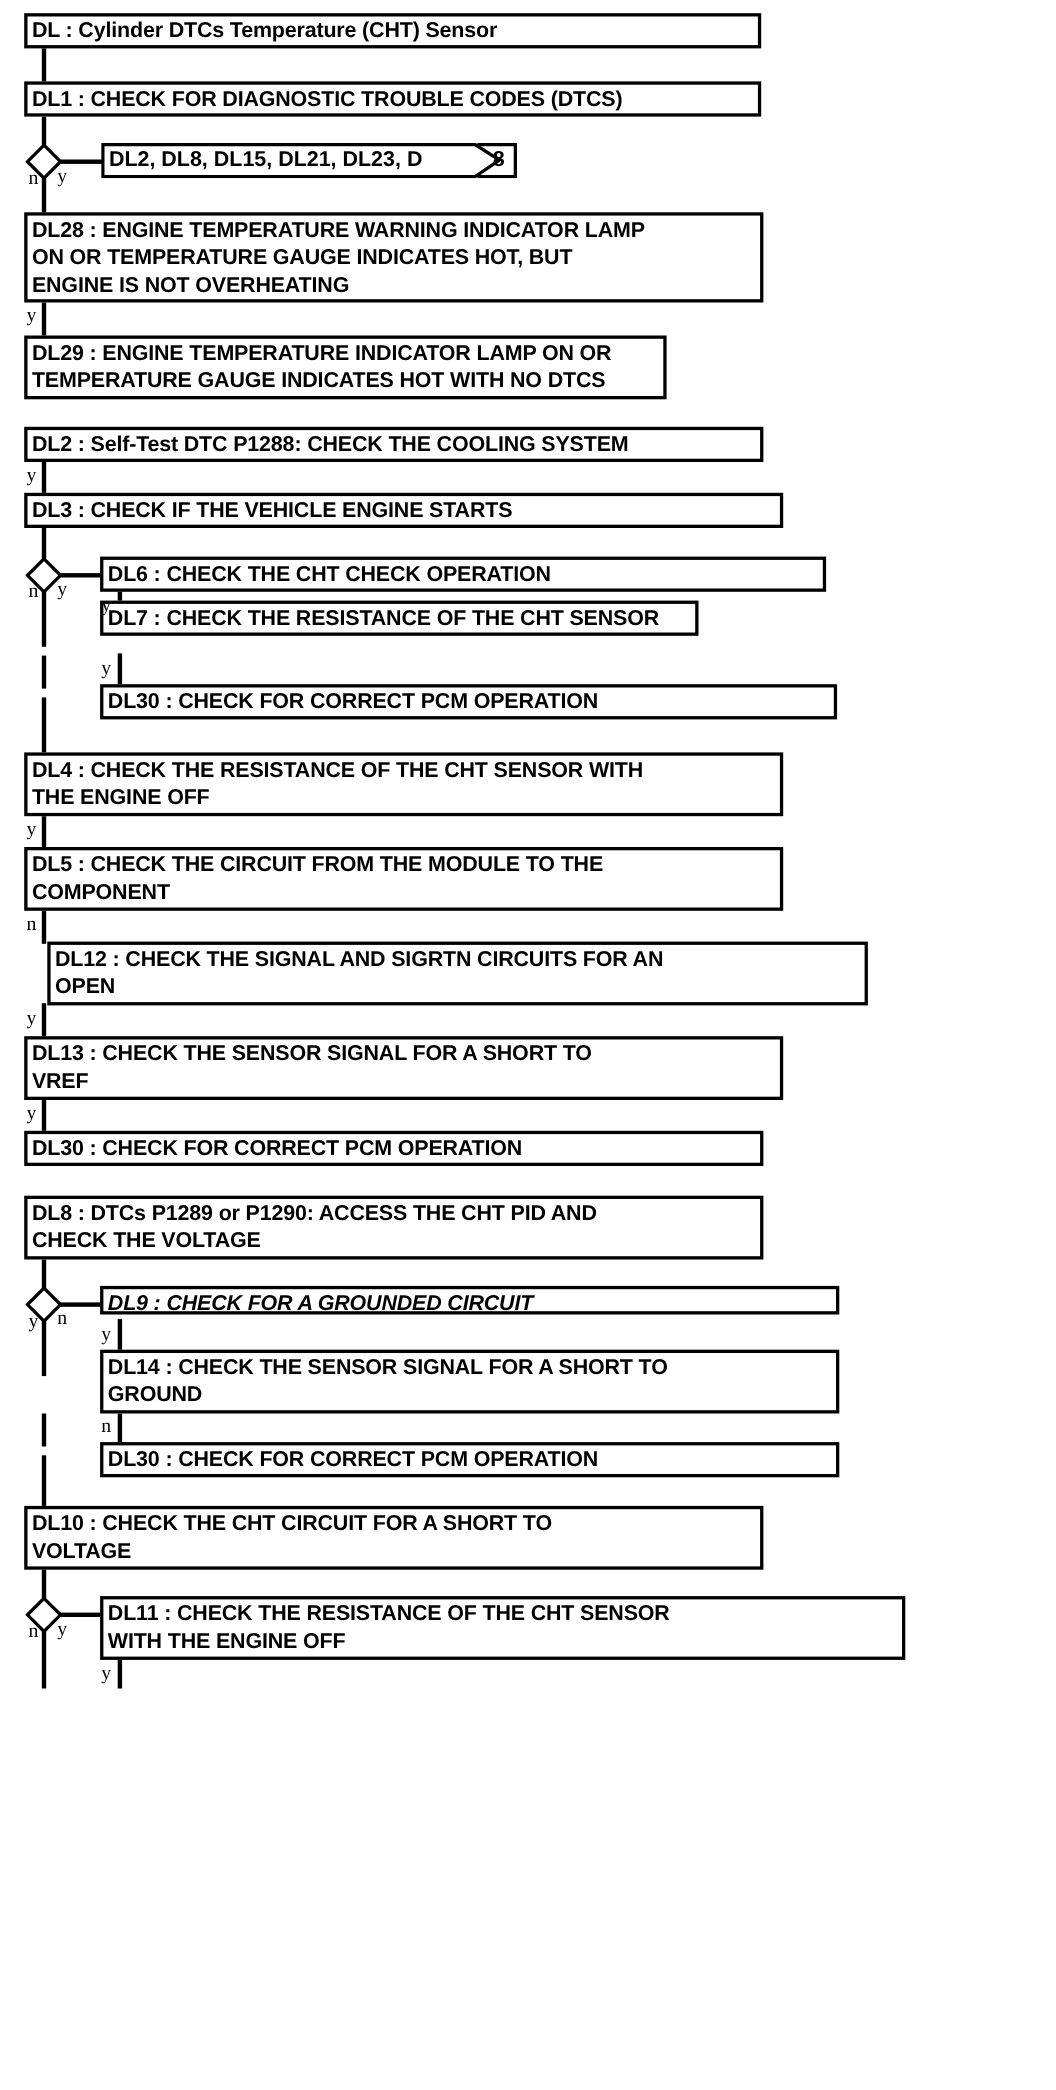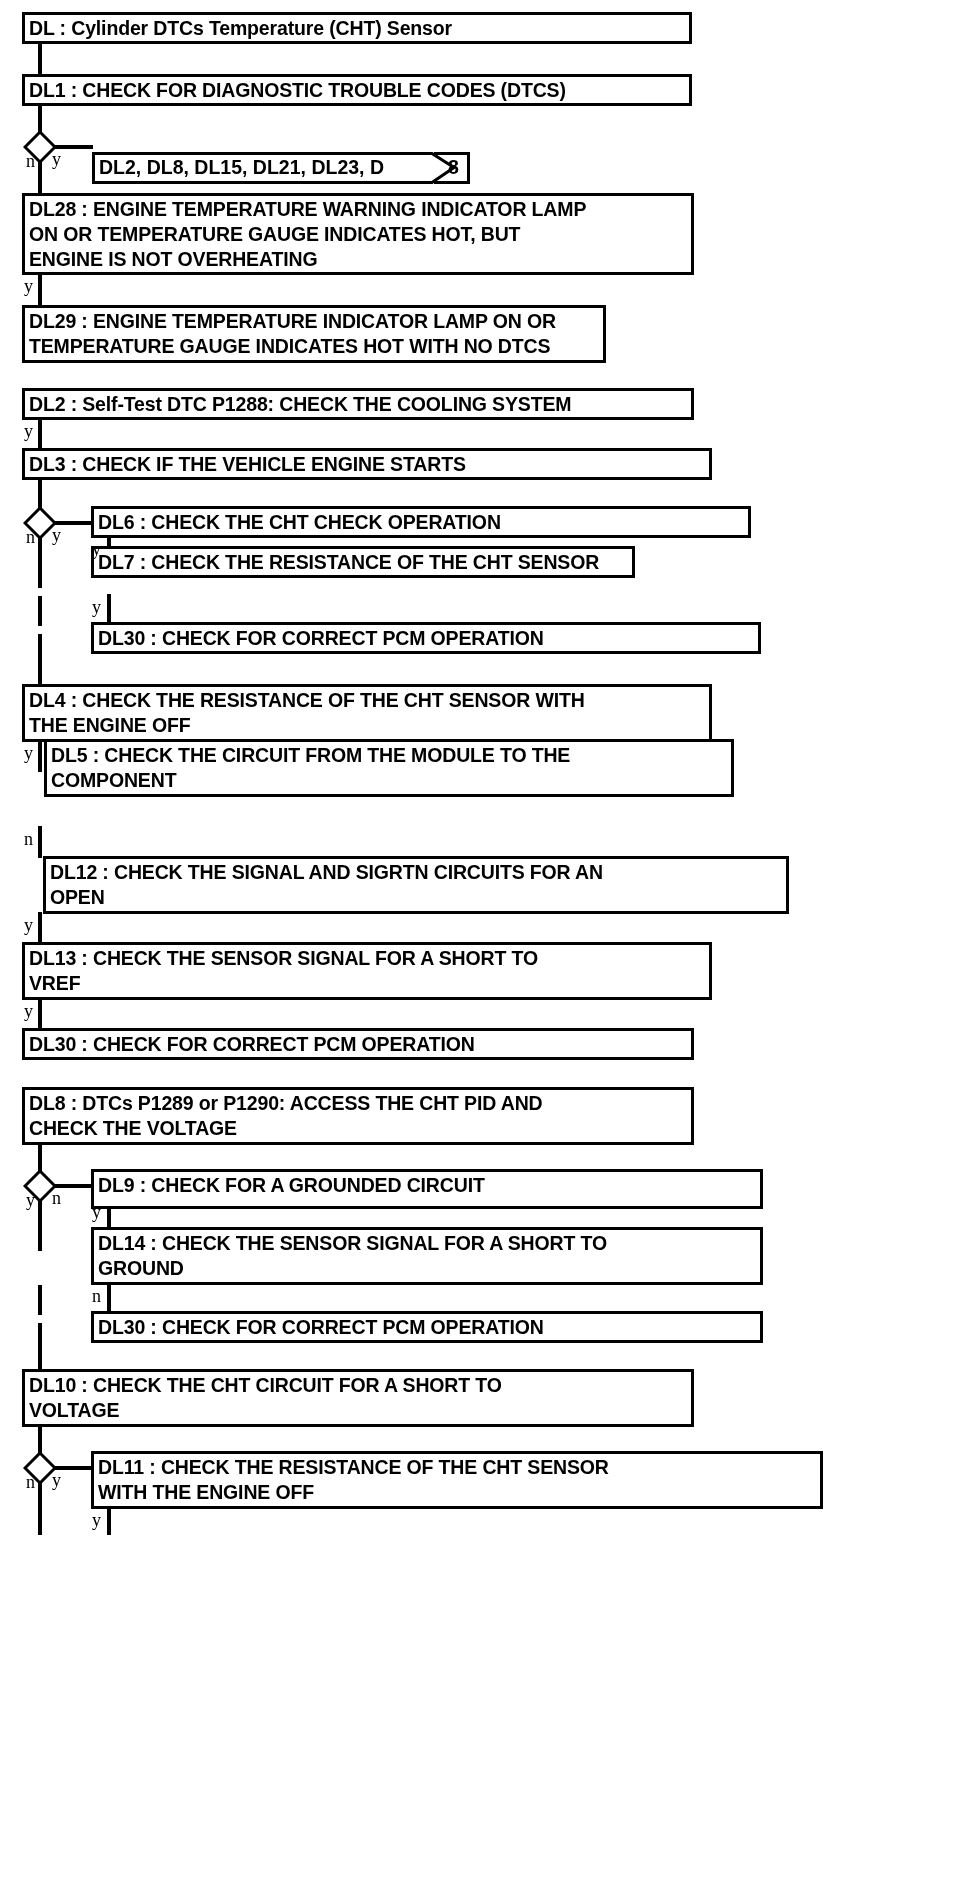--- a/index.html
+++ b/index.html
@@ -113,21 +113,21 @@
 
   <div class="diamond" style="left:23px; top:130px;">
     <svg width="34" height="34" viewBox="0 0 34 34">
       <polygon points="17,2 32,17 17,32 2,17" fill="#fff" stroke="#000" stroke-width="3"></polygon>
     </svg>
   </div>
   <div class="branch-label" style="left:26px; top:152px;">n</div>
   <div class="branch-label" style="left:52px; top:150px;">y</div>
   <div class="hline" style="left:55px; top:145px; width:38px;"></div>
 
-  <div class="refnode" style="left:92px; top:130px; width:380px; height:16px;margin-top:22px;">
+  <div class="refnode" style="left:92px; top:130px; width:380px; height:16px;">
     <svg width="380" height="32" viewBox="0 0 380 32" style="position:absolute;left:0;top:0;">
       <polygon points="1.5,1.5 340,1.5 362,15.5 340,30.5 1.5,30.5" fill="#fff" stroke="#000" stroke-width="3"></polygon>
       <line x1="342" y1="1.5" x2="378" y2="1.5" stroke="#000" stroke-width="3"></line>
       <line x1="376.5" y1="1.5" x2="376.5" y2="30.5" stroke="#000" stroke-width="3"></line>
       <line x1="342" y1="30.5" x2="378" y2="30.5" stroke="#000" stroke-width="3"></line>
     </svg>
     <span class="reftext">DL2, DL8, DL15, DL21, DL23, D</span>
     <span class="reftail" style="left:356px; top:3px;">8</span>
   </div>
 
@@ -176,21 +176,21 @@
   <div class="vline" style="left:38px; top:536px; height:52px;"></div>
   <div class="vline" style="left:38px; top:596px; height:30px;"></div>
   <div class="vline" style="left:38px; top:634px; height:52px;"></div>
 
   <div class="node" style="left:22px; top:684px; width:690px; height:58px;">DL4 : CHECK THE RESISTANCE OF THE CHT SENSOR WITH
 THE ENGINE OFF</div>
 
   <div class="branch-label" style="left:24px; top:744px;">y</div>
   <div class="vline" style="left:38px; top:740px; height:32px;"></div>
 
-  <div class="node" style="left:22px; top:739px; width:690px; height:58px;margin-left:22px;">DL5 : CHECK THE CIRCUIT FROM THE MODULE TO THE
+  <div class="node" style="left:22px; top:770px; width:690px; height:58px;">DL5 : CHECK THE CIRCUIT FROM THE MODULE TO THE
 COMPONENT</div>
 
   <div class="branch-label" style="left:24px; top:830px;">n</div>
   <div class="vline" style="left:38px; top:826px; height:32px;"></div>
 
   <div class="node" style="left:12px; top:856px; width:746px; height:58px;margin-left:31px;">DL12 : CHECK THE SIGNAL AND SIGRTN CIRCUITS FOR AN
 OPEN</div>
 
   <div class="branch-label" style="left:24px; top:916px;">y</div>
   <div class="vline" style="left:38px; top:912px; height:32px;"></div>
@@ -210,21 +210,21 @@
 
   <div class="diamond" style="left:23px; top:1169px;">
     <svg width="34" height="34" viewBox="0 0 34 34">
       <polygon points="17,2 32,17 17,32 2,17" fill="#fff" stroke="#000" stroke-width="3"></polygon>
     </svg>
   </div>
   <div class="branch-label" style="left:26px; top:1191px;">y</div>
   <div class="branch-label" style="left:52px; top:1189px;">n</div>
   <div class="hline" style="left:55px; top:1184px; width:38px;"></div>
 
-  <div class="node" style="left:91px; top:1169px; width:672px; height:40px;">DL9 : CHECK FOR A GROUNDED CIRCUIT</div>
+  <div class="node" style="left:91px; top:1169px; width:672px; height:26px;font-style:italic;">DL9 : CHECK FOR A GROUNDED CIRCUIT</div>
 
   <div class="branch-label" style="left:92px; top:1203px;">y</div>
   <div class="vline" style="left:107px; top:1199px; height:30px;"></div>
 
   <div class="node" style="left:91px; top:1227px; width:672px; height:58px;">DL14 : CHECK THE SENSOR SIGNAL FOR A SHORT TO
 GROUND</div>
 
   <div class="branch-label" style="left:92px; top:1287px;">n</div>
   <div class="vline" style="left:107px; top:1283px; height:30px;"></div>
 

